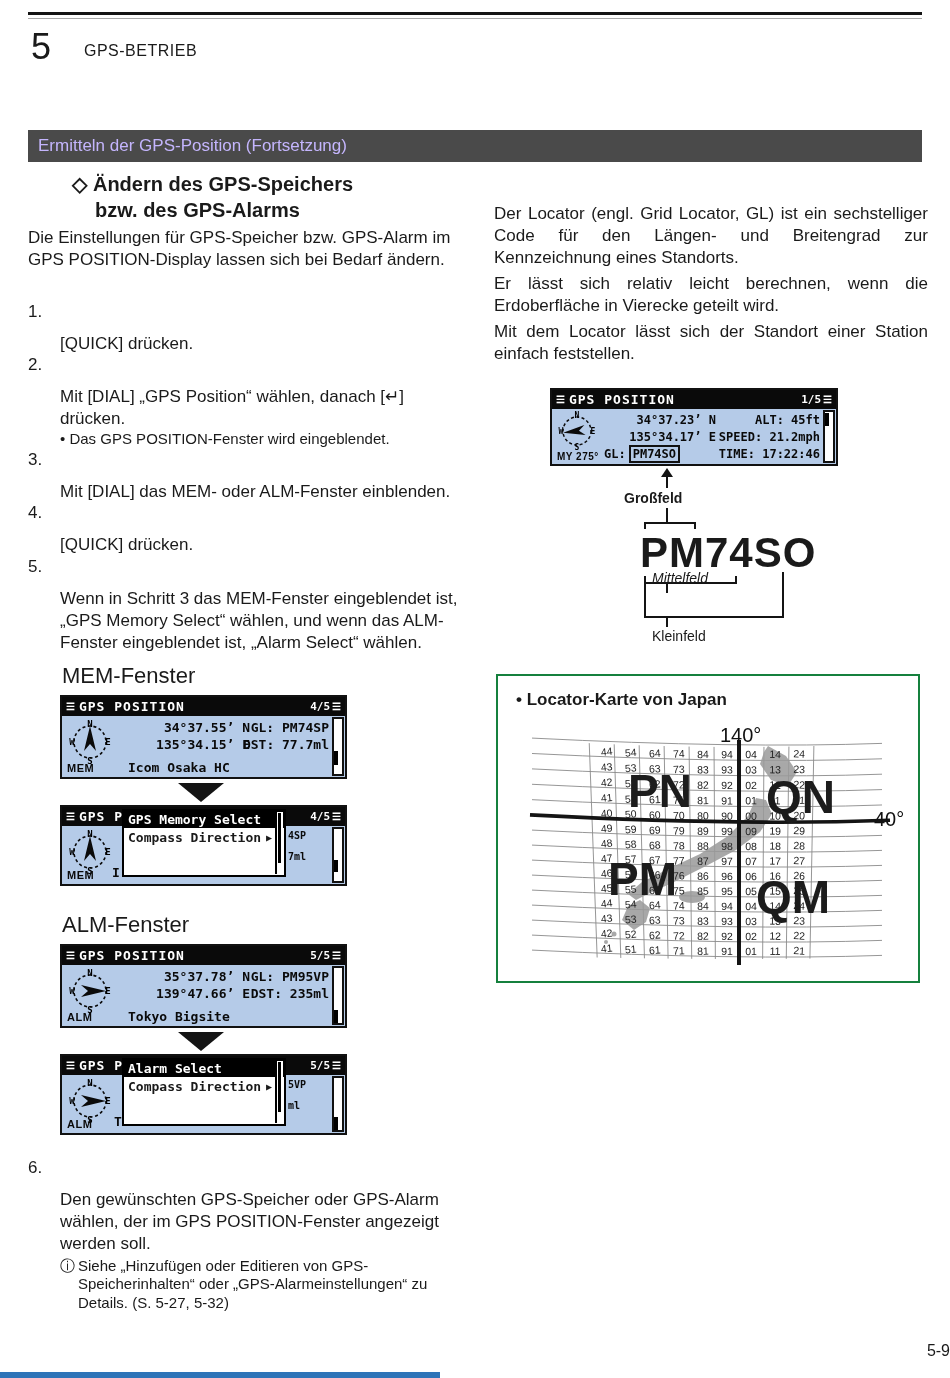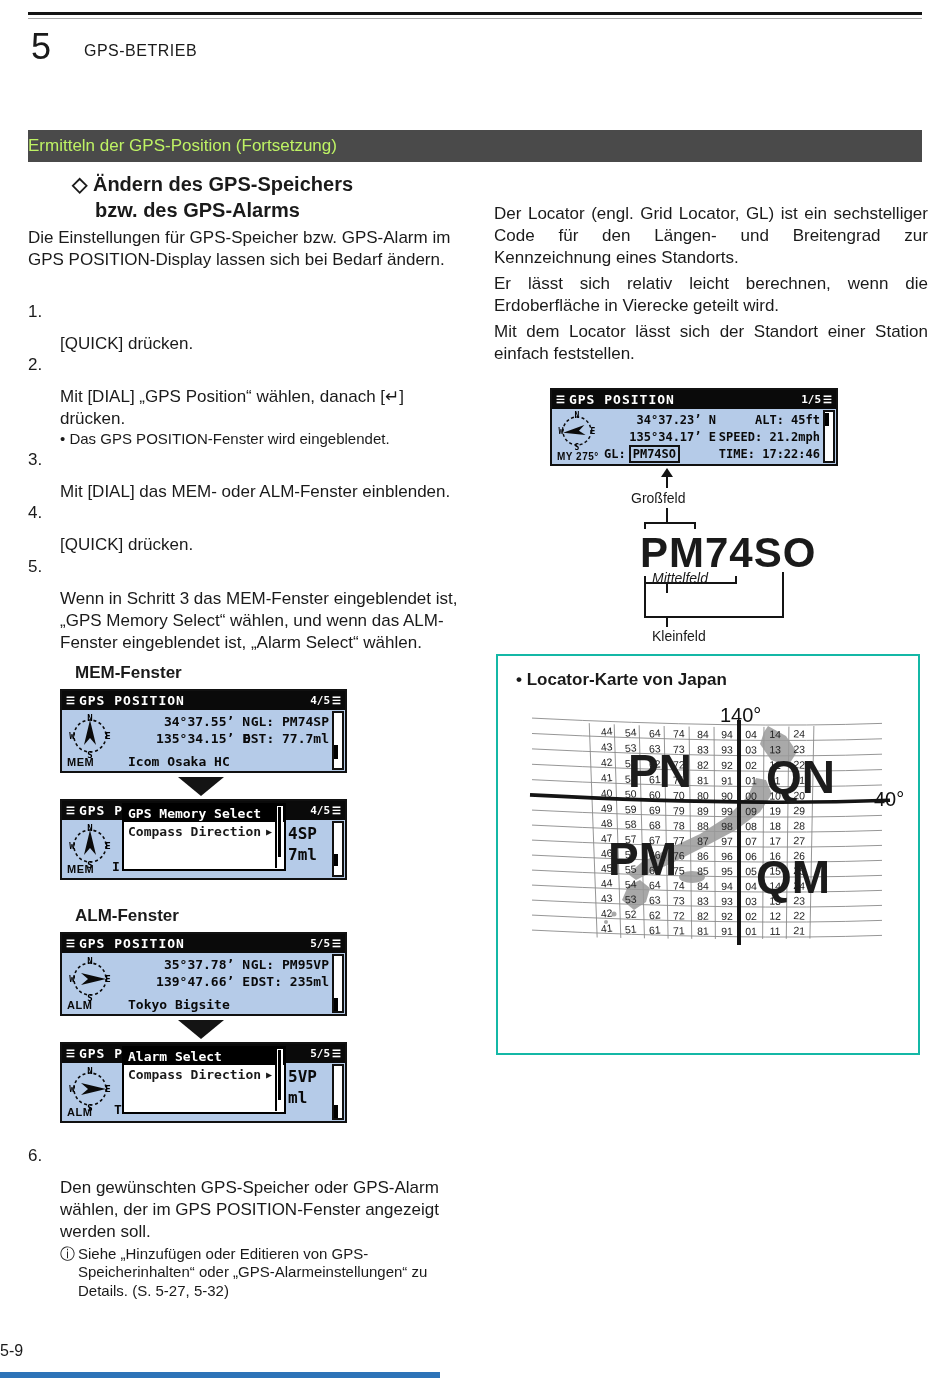--- a/index.html
+++ b/index.html
@@ -5,33 +5,33 @@
   html,body{margin:0;padding:0;background:#ffffff;}
   #page{position:relative;width:950px;height:1378px;background:#fff;
         font-family:"Liberation Sans",sans-serif;color:#1a1a1a;overflow:hidden;}
   .abs{position:absolute;}
   
   .rule1{position:absolute;left:28px;width:894px;top:12px;height:3px;background:#141414;}
   .rule2{position:absolute;left:28px;width:894px;top:18px;height:1px;background:#a8a8a8;}
   .chapnum{position:absolute;left:31px;top:26px;font-size:36px;font-weight:400;}
   .chaptitle{position:absolute;left:84px;top:42px;font-size:16px;letter-spacing:.5px;}
   .banner{position:absolute;left:28px;top:130px;width:894px;height:32px;background:#4a4a4a;
-          color:#bef264;font-size:17px;line-height:32px;padding-left:0;box-sizing:border-box;}
+          color:#c4b5fd;font-size:17px;line-height:32px;padding-left:10px;box-sizing:border-box;}
   
   #leftcol{position:absolute;left:28px;top:172px;width:436px;}
   #rightcol{position:absolute;left:494px;top:172px;width:434px;}
   .sechead{font-size:20px;font-weight:bold;line-height:1.28;margin-left:44px;}
   .sechead .ind{padding-left:23px;display:block;}
   .body-p{font-size:17px;line-height:1.28;margin:0;}
   .just{text-align:justify;}
   .step{display:flex;font-size:17px;line-height:1.28;}
   .step .n{width:32px;flex:none;}
   .step .t{flex:1;margin-top:32px;}
   .subnote{font-size:15px;line-height:1.25;margin-left:32px;}
-  .winlabel{font-weight:bold;font-size:17px;margin:10px 0 6px 47px;}
+  .winlabel{font-weight:normal;font-size:22px;margin:10px 0 6px 34px;}
   .note6{display:flex;font-size:15px;line-height:1.25;margin-left:32px;margin-top:2px;}
   .note6 .ni{width:18px;flex:none;}
   
   .lcd{position:relative;width:283px;border:2px solid #111;background:#b5cbe8;
        font-family:"DejaVu Sans Mono",monospace;font-weight:bold;margin-left:32px;box-sizing:content-box;}
   .lcd-title{position:relative;height:19px;background:#0a0a0a;color:#fff;display:flex;align-items:center;
              font-size:13px;padding:0 4px;}
   .lcd-title .menu{font-size:10px;margin-right:4px;}
   .lcd-title .tt{flex:1;letter-spacing:1px;}
   .lcd-title .pg{font-size:11px;margin-right:2px;}
@@ -48,40 +48,40 @@
   .sthumb{position:absolute;left:0;width:4px;background:#000;}
   .glrow{position:absolute;left:52px;top:36px;display:flex;align-items:center;}
   .glbox{border:2px solid #111;padding:0 2px;margin-left:3px;}
   .popup{position:absolute;left:60px;top:2px;width:160px;height:64px;background:#fff;
          border:2px solid #000;z-index:3;}
   .popup .r1{height:17px;background:#000;color:#fff;font-size:13px;line-height:17px;padding:0 4px;}
   .popup .r2{height:19px;font-size:13px;line-height:19px;padding:0 4px;display:flex;justify-content:space-between;}
   .popup .r2 .arr{font-size:10px;margin-right:8px;}
   .p-sbar{position:absolute;right:1px;top:1px;bottom:1px;width:6px;background:#fff;border-left:2px solid #000;}
   .p-thumb{position:absolute;left:1px;top:1px;width:3px;height:80%;background:#000;}
-  .fragr{position:absolute;left:226px;font-size:16px;z-index:1;}
+  .fragr{position:absolute;left:226px;font-size:10px;z-index:1;}
   .fragn{position:absolute;font-size:13px;}
   .downarrow{width:0;height:0;border-left:23px solid transparent;border-right:23px solid transparent;
              border-top:19px solid #141414;margin:4px 0 3px 150px;}
   
   .varrow-line{position:absolute;width:2px;background:#141414;}
   .varrow-head{position:absolute;width:0;height:0;border-left:6px solid transparent;
                border-right:6px solid transparent;border-bottom:9px solid #141414;}
   .dlabel{position:absolute;font-size:14px;}
   .bigcode{position:absolute;font-size:42px;font-weight:bold;letter-spacing:1px;}
   .brk{position:absolute;background:#141414;}
   .brk-top{position:absolute;border-top:2px solid #141414;border-left:2px solid #141414;
            border-right:2px solid #141414;height:5px;}
   
-  .mapbox{position:absolute;left:2px;top:482px;width:424px;height:401px;border:2px solid #14b8a6;box-sizing:border-box;overflow:hidden;}
+  .mapbox{position:absolute;left:2px;top:502px;width:424px;height:309px;border:2px solid #15803d;box-sizing:border-box;overflow:hidden;}
   .maphead{position:absolute;left:18px;top:14px;font-size:17px;font-weight:bold;}
   .fieldlabel{position:absolute;font-size:46px;font-weight:800;font-family:"Liberation Sans",sans-serif;color:#1c1c1c;z-index:2;}
   .deg{position:absolute;font-size:20px;color:#111;z-index:2;}
   
-  .pagenum{position:absolute;left:0;top:1342px;width:100%;text-align:left;font-size:16px;}
+  .pagenum{position:absolute;left:0;top:1342px;width:100%;text-align:right;font-size:16px;}
   .accentbar{position:absolute;left:0;top:1372px;width:440px;height:6px;}
 </style>
 </head>
 <body>
 
 <div id="page">
   <div class="rule1"></div>
   <div class="rule2"></div>
   <div class="chapnum">5</div>
   <div class="chaptitle">GPS-BETRIEB</div>
@@ -295,21 +295,21 @@
           <span class="glbox">PM74SO</span>
         </div>
         <div class="sbar">
             <div class="sthumb" style="top:2%;height:26%;"></div>
           </div>
       </div>
     </div>
 
     <div class="varrow-head" style="left:167px;top:296px;"></div>
     <div class="varrow-line" style="left:172px;top:304px;height:12px;"></div>
-    <div class="dlabel" style="left:137px;top:318px;">Großfeld</div>
+    <div class="dlabel" style="left:130px;top:318px;font-weight:bold;">Großfeld</div>
     <div class="brk" style="left:172px;top:336px;width:2px;height:14px;"></div>
     <div class="brk-top" style="left:150px;top:350px;width:48px;"></div>
     <div class="bigcode" style="left:146px;top:357px;">PM74SO</div>
 
     <div class="brk" style="left:150px;top:404px;width:2px;height:42px;"></div>
     <div class="brk" style="left:241px;top:404px;width:2px;height:8px;"></div>
     <div class="brk" style="left:150px;top:410px;width:93px;height:2px;"></div>
     <div class="brk" style="left:288px;top:400px;width:2px;height:46px;"></div>
     <div class="brk" style="left:150px;top:444px;width:140px;height:2px;"></div>
     <div class="brk" style="left:172px;top:412px;width:2px;height:9px;"></div>

